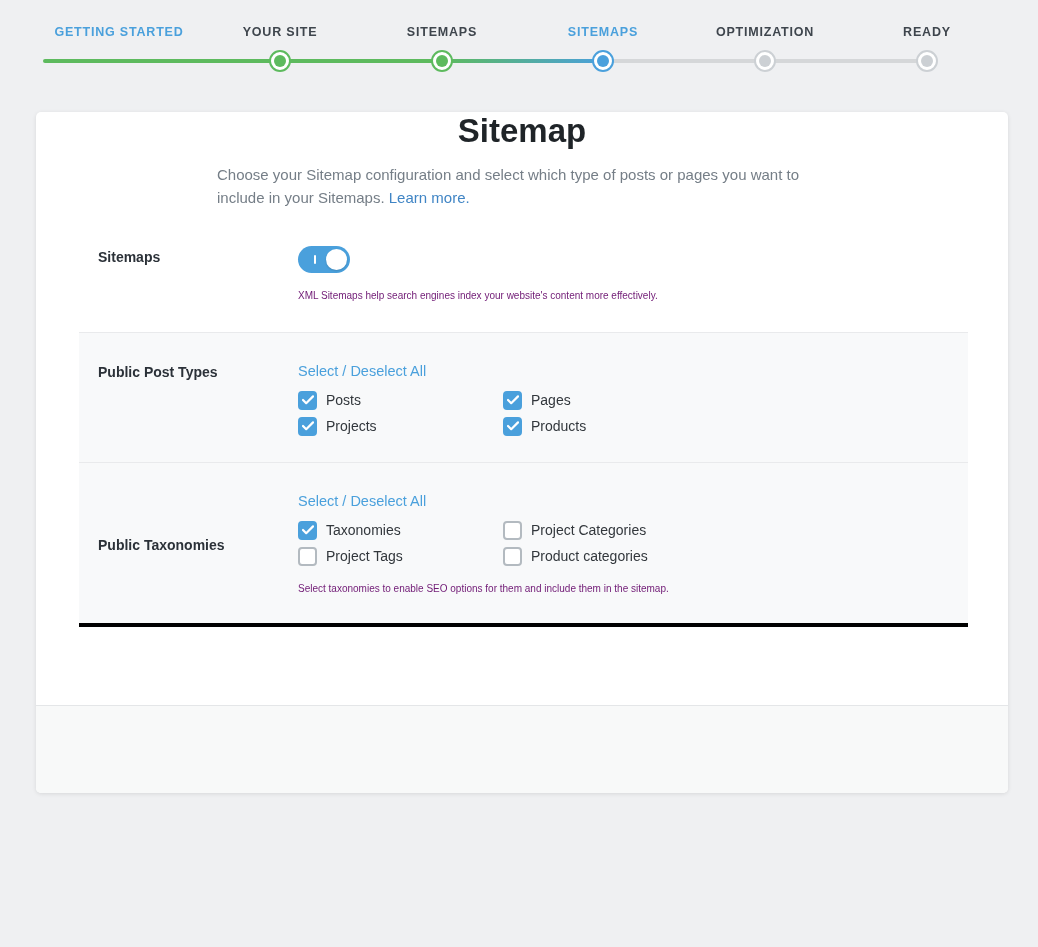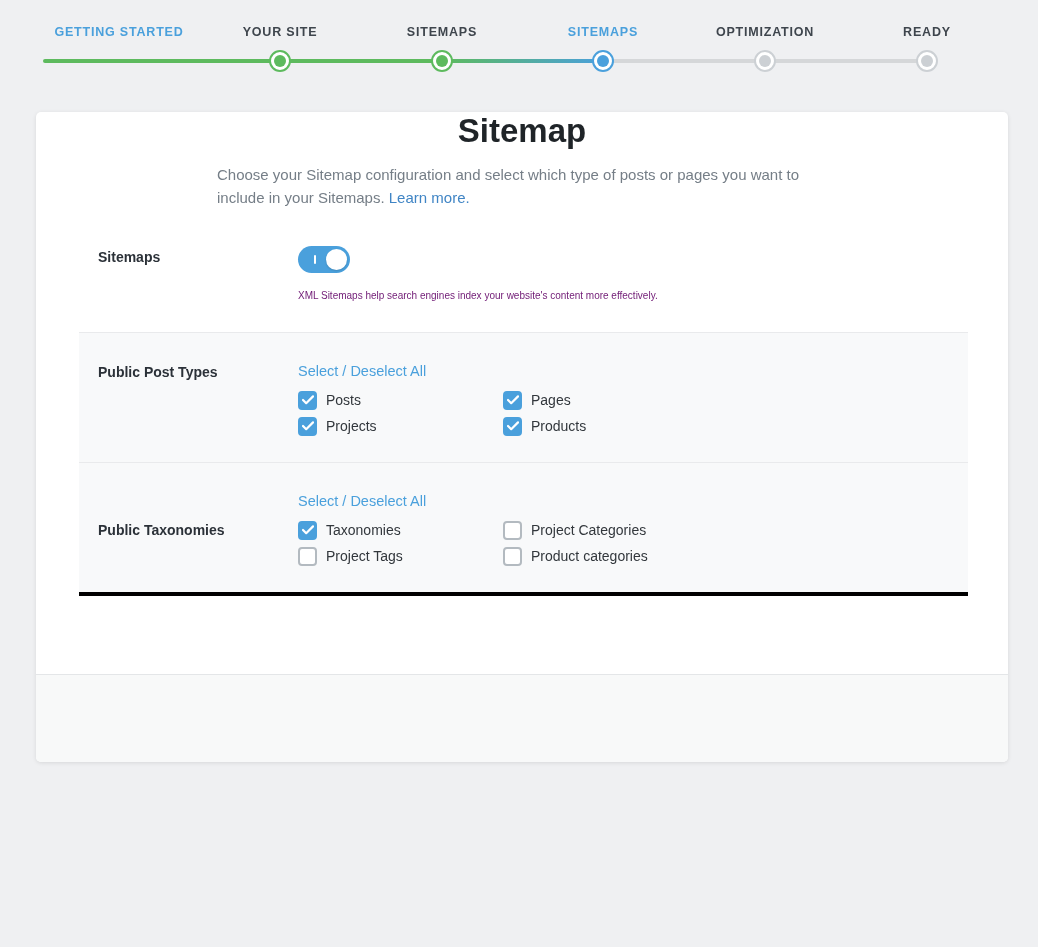--- a/index.html
+++ b/index.html
@@ -275,20 +275,21 @@
             </label>
             <label class="check-item">
               <span class="checkbox"></span>
               <span class="cb-label">Project Tags</span>
             </label>
             <label class="check-item">
               <span class="checkbox"></span>
               <span class="cb-label">Product categories</span>
             </label>
           </div>
+          <p class="desc">Select taxonomies to enable SEO options for them and include them in the sitemap.</p>
         </div>
       </div>
     </div>
   </div>
 
   <div class="card-footer">
     
     
   </div>
 </div>

